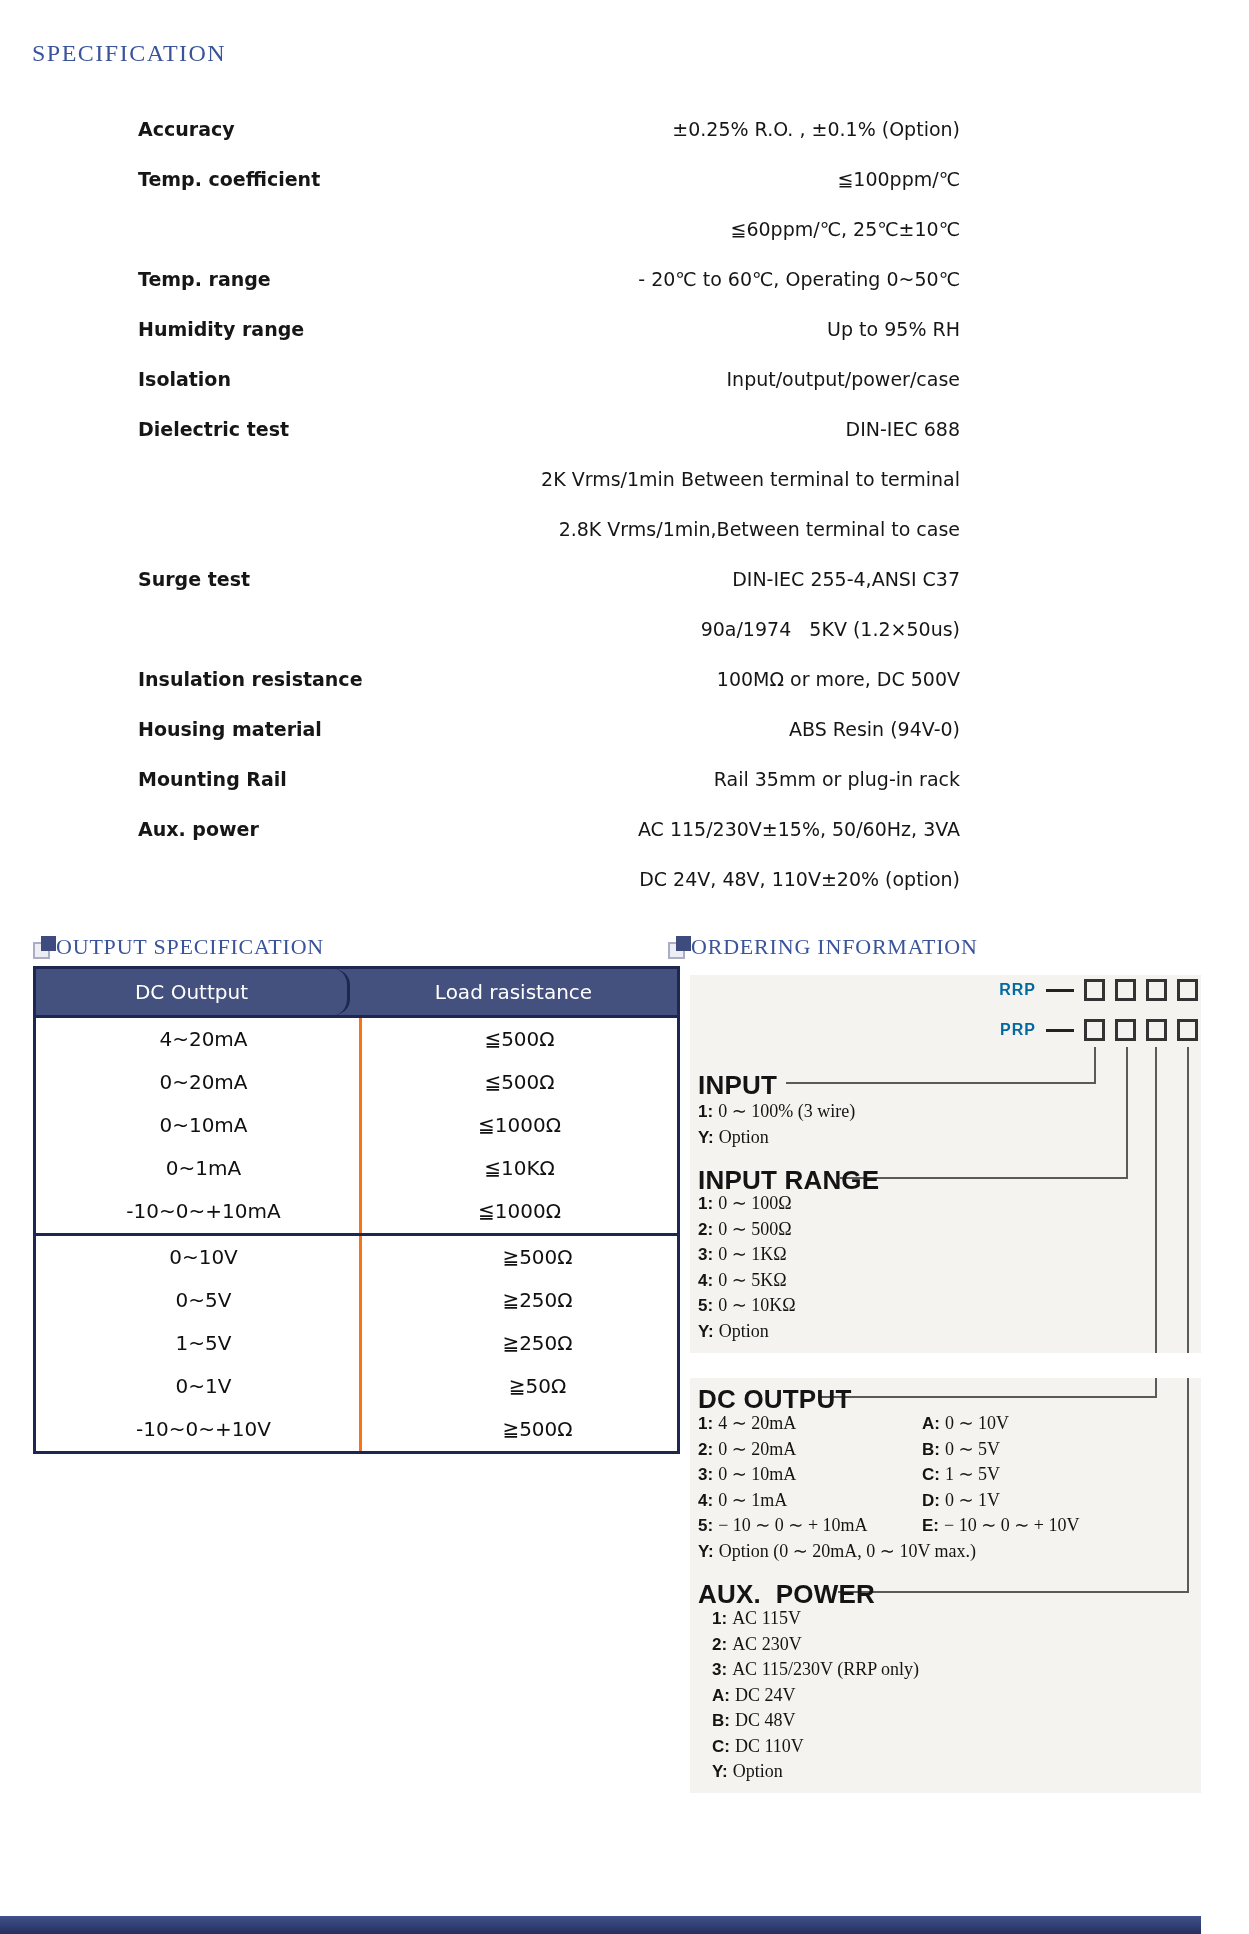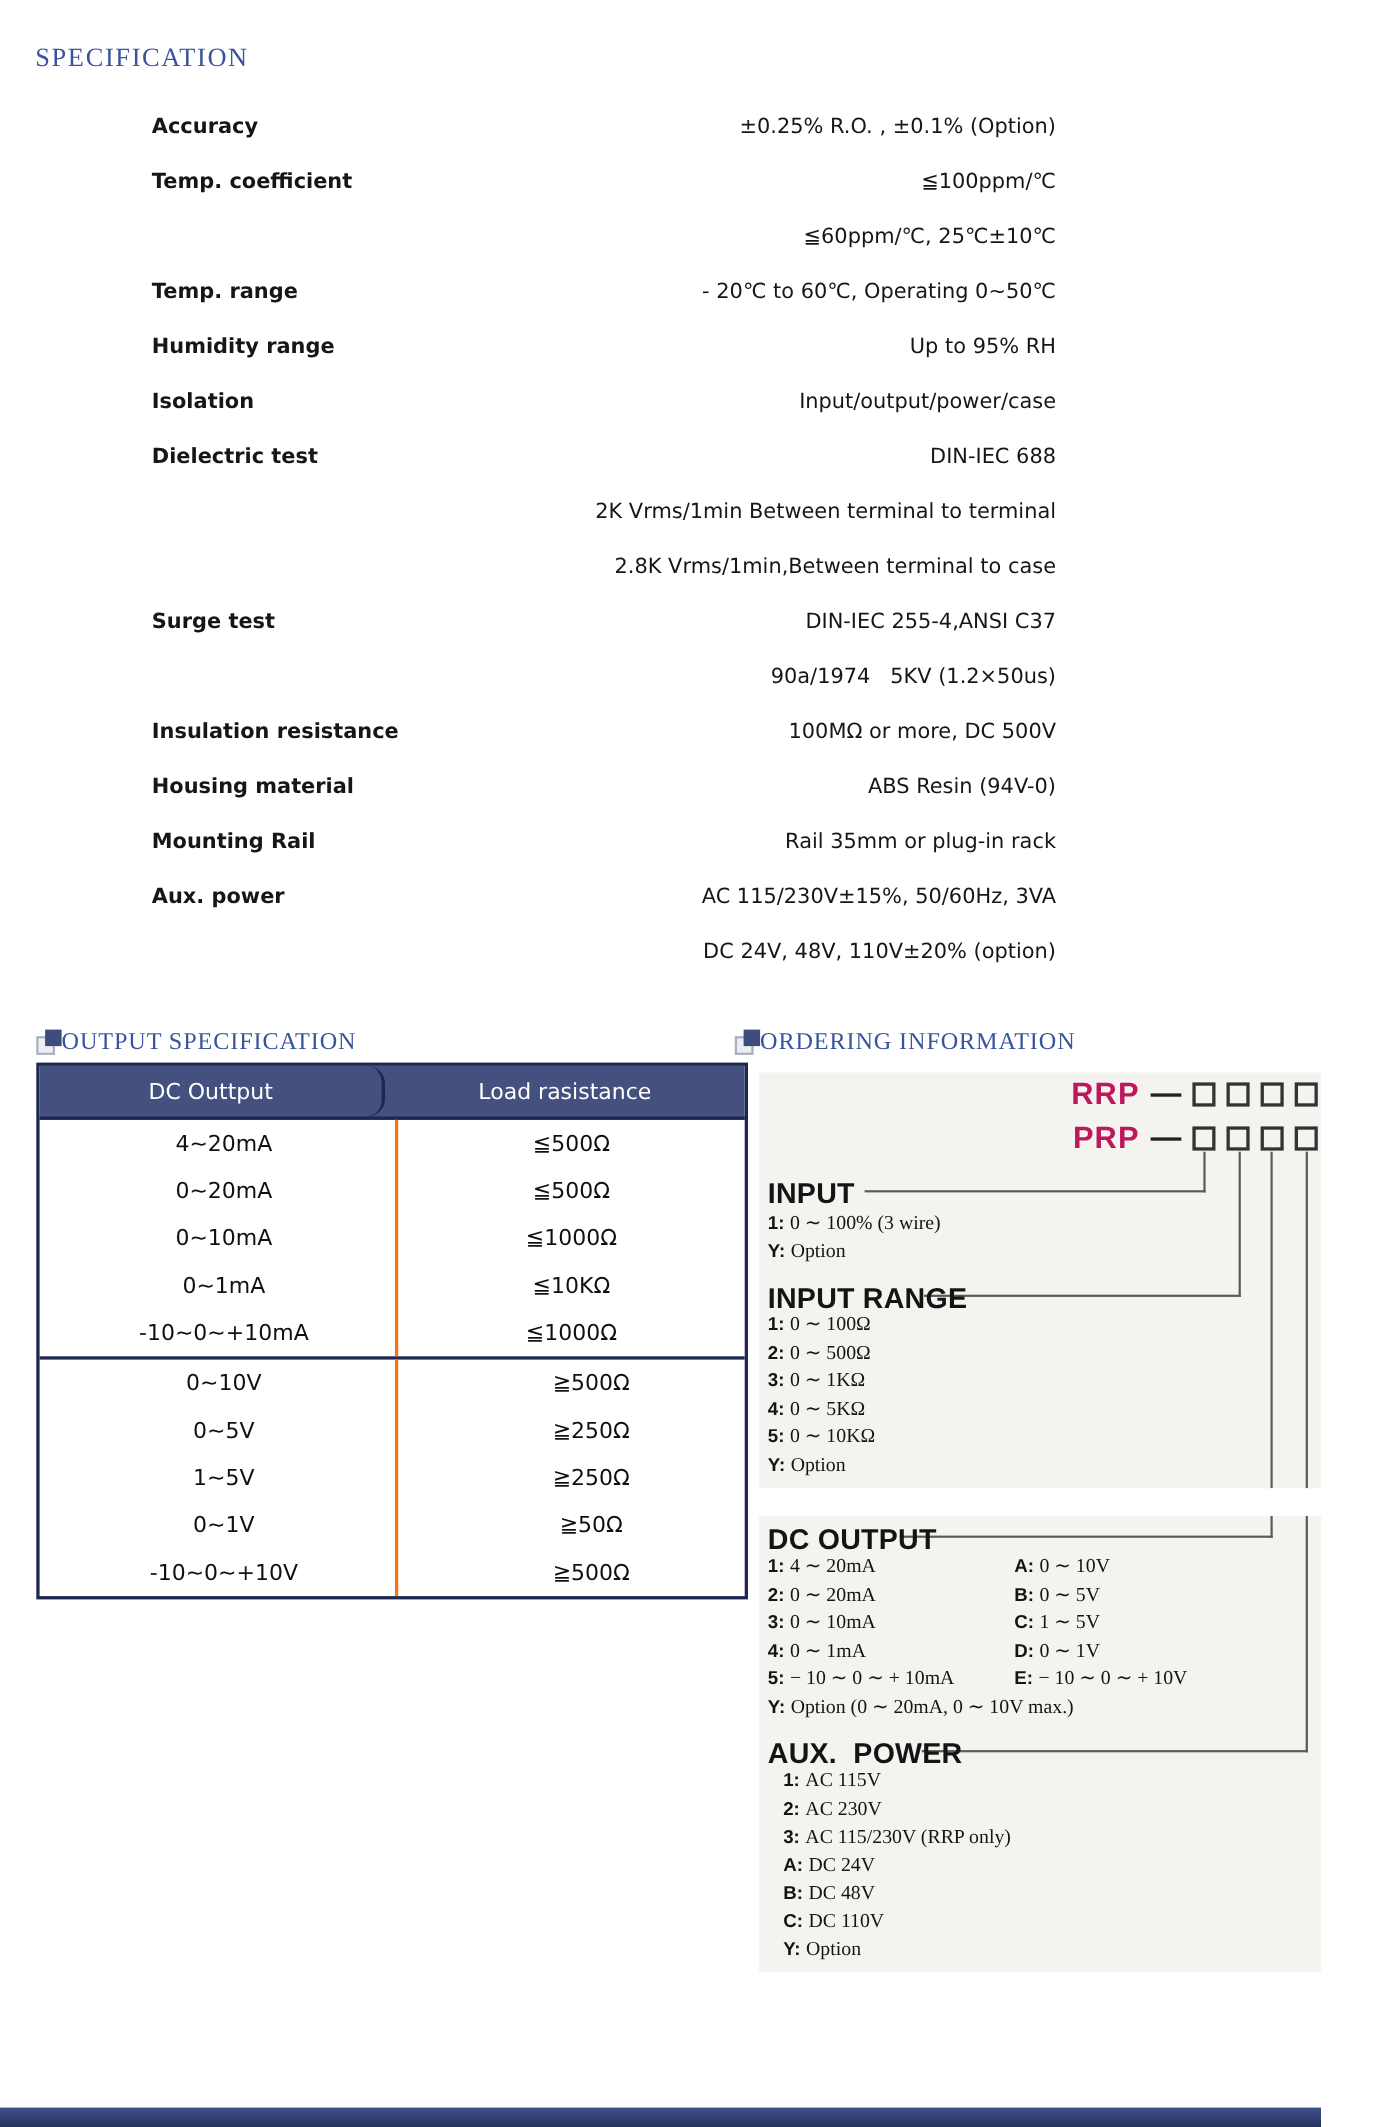--- a/index.html
+++ b/index.html
@@ -16,21 +16,21 @@
   #subhead-right{left:668px;}
   .subhead .txt{font-family:"Liberation Serif",serif;font-size:22px;color:#3a549b;letter-spacing:0.8px;}
 
   
   .sq-icon{position:relative;width:23px;height:23px;display:inline-block;flex:0 0 23px;}
   .sq-back{position:absolute;left:0;bottom:0;width:13px;height:13px;border:2px solid #a9aec4;background:#eceef4;}
   .sq-front{position:absolute;right:0;top:0;width:15px;height:15px;background:#3e4b7e;}
 
   
   .spec-list{position:absolute;top:90px;left:0;width:960px;}
-  .spec-row{height:50px;display:flex;align-items:center;}
+  .spec-row{height:50px;display:flex;align-items:flex-end;}
   .spec-label{margin-left:138px;font-size:19px;font-weight:700;color:#161616;}
   .spec-value{margin-left:auto;font-size:19px;color:#161616;white-space:pre;}
 
   
   .out-table{position:absolute;left:33px;top:966px;width:641px;border:3px solid #1d2750;background:#fff;}
   .ot-head{display:flex;background:#44517e;border-bottom:3px solid #1d2750;}
   .ot-head .hc{color:#fff;font-size:20px;text-align:center;padding:11px 0;border-radius:16px;}
   .hc1{flex:0 0 311px;border-right:3px solid #1d2750;}
   .hc2{flex:1;}
   .ot-group{display:flex;}
@@ -40,21 +40,21 @@
   .gc2{flex:1;}
   .cell{height:43px;line-height:43px;text-align:center;font-size:20px;color:#101010;}
 
   
   .order-scan{position:absolute;left:690px;top:975px;width:556px;height:818px;background:#f4f3ef;}
   .scan-gap{position:absolute;left:-4px;top:378px;width:564px;height:25px;background:#ffffff;}
   .model-row{position:absolute;left:0;width:556px;display:flex;align-items:center;
              justify-content:flex-end;gap:10px;padding-right:48px;box-sizing:border-box;}
   #row-rrp{top:4px;}
   #row-prp{top:44px;}
-  .model-name{font-family:"Liberation Sans",sans-serif;font-weight:700;font-size:28px;letter-spacing:1px;color:#be185d;}
+  .model-name{font-family:"Liberation Sans",sans-serif;font-weight:700;font-size:16px;letter-spacing:1px;color:#0369a1;}
   .model-dash{width:28px;height:3px;background:#222;}
   .digit-box{width:15px;height:16px;border:3px solid #333;background:transparent;}
 
   .vline{position:absolute;width:2px;background:#5a5a5a;}
   .hline{position:absolute;height:2px;background:#5a5a5a;}
 
   .ord-label{position:absolute;font-family:"Liberation Sans",sans-serif;font-weight:700;
              font-size:26px;color:#141414;white-space:pre;letter-spacing:0.2px;}
   .ord-list{position:absolute;}
   .ord-item{font-family:"Liberation Serif",serif;font-size:18px;line-height:24.5px;color:#141414;white-space:pre;}

